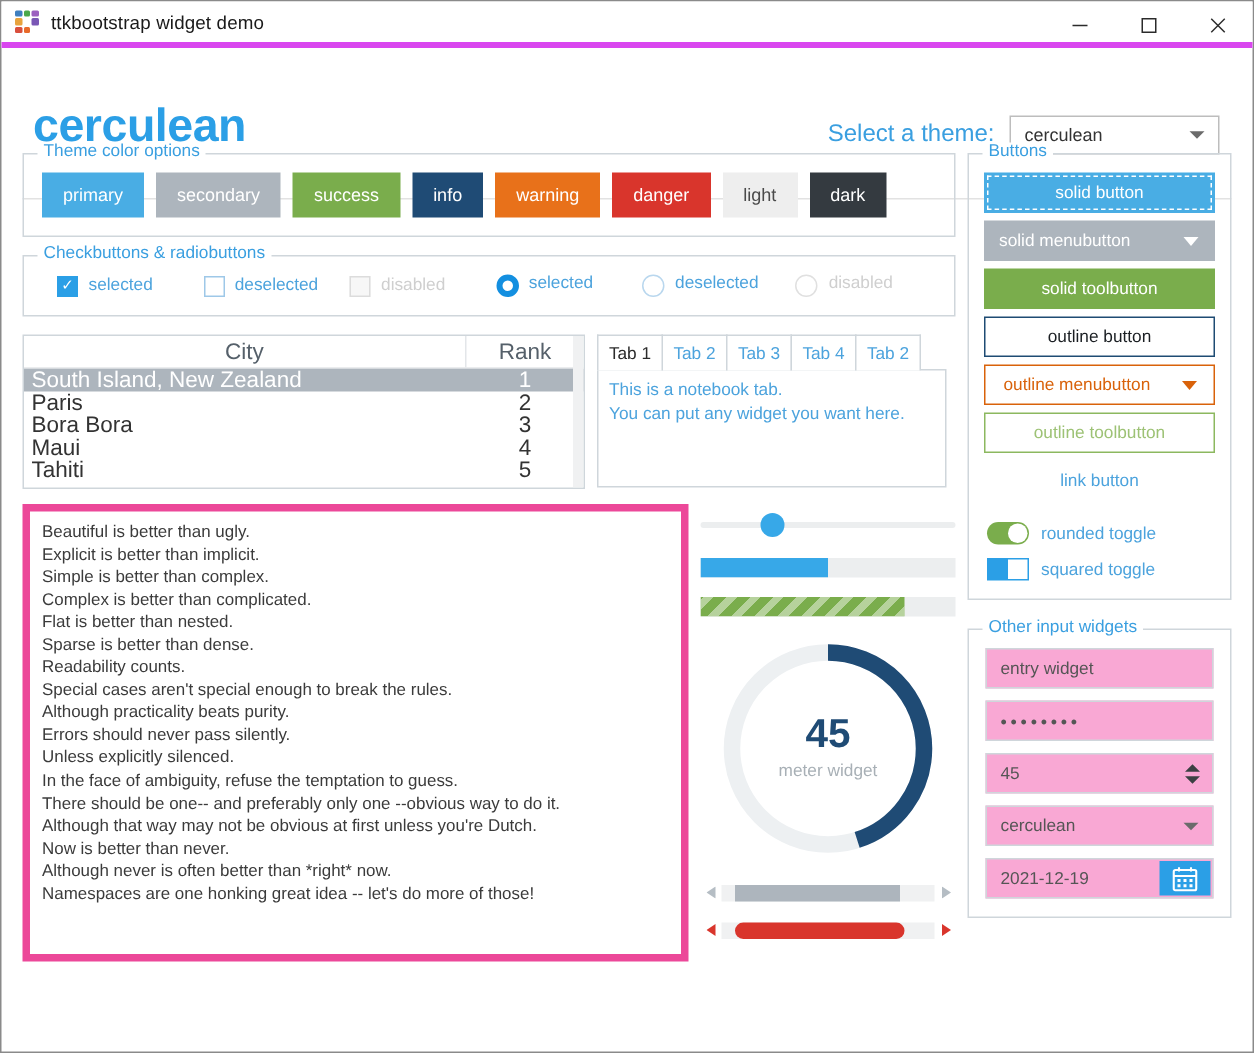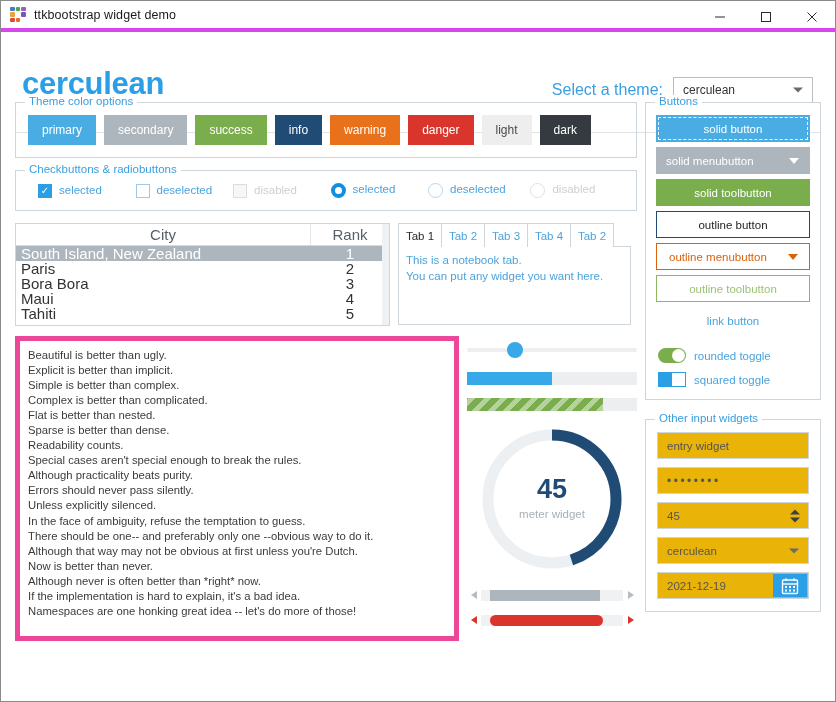--- a/index.html
+++ b/index.html
@@ -165,21 +165,21 @@
   .toggles { padding:2px 10px 12px 12px; display:flex; flex-direction:column; gap:9px; }
   .tog { display:flex; align-items:center; gap:8px; font-size:11.5px; color:#4ca3dd; }
   .tog-round { width:28px; height:15px; border-radius:8px; background:#7aad4c; position:relative; flex:none; }
   .tog-round::after { content:""; position:absolute; right:1px; top:1px; width:13px; height:13px;
                       border-radius:50%; background:#fff; }
   .tog-sq { width:28px; height:15px; background:#2b9fe6; position:relative; flex:none; }
   .tog-sq::after { content:""; position:absolute; right:1px; top:1px; width:13px; height:13px;
                    background:#fff; }
 
   .inputs { padding:12px 11px 12px 11px; display:flex; flex-direction:column; gap:8px; }
-  .ent { height:27px; border:1px solid #cfd6db; background:#eab308; display:flex; align-items:center;
+  .ent { height:27px; border:1px solid #cfd6db; background:#f9a8d4; display:flex; align-items:center;
          padding-left:9px; font-size:11.5px; color:#555; position:relative; }
   .ent .pw { letter-spacing:2.5px; color:#555; font-size:12px; }
   .spin-arrows { position:absolute; right:8px; top:50%; transform:translateY(-50%);
                  display:flex; flex-direction:column; gap:3px; }
   .spin-arrows i { width:0;height:0;border-left:5px solid transparent;border-right:5px solid transparent; display:block; }
   .spin-arrows i.up { border-bottom:5px solid #3c4043; }
   .spin-arrows i.dn { border-top:5px solid #3c4043; }
   .cal-btn { position:absolute; right:1px; top:1px; bottom:1px; width:34px; background:#2b9fe6;
              display:flex; align-items:center; justify-content:center; }
 </style>
@@ -336,21 +336,20 @@
           <div>Readability counts.</div>
           <div>Special cases aren't special enough to break the rules.</div>
           <div>Although practicality beats purity.</div>
           <div>Errors should never pass silently.</div>
           <div>Unless explicitly silenced.</div>
           <div>In the face of ambiguity, refuse the temptation to guess.</div>
           <div>There should be one-- and preferably only one --obvious way to do it.</div>
           <div>Although that way may not be obvious at first unless you're Dutch.</div>
           <div>Now is better than never.</div>
           <div>Although never is often better than *right* now.</div>
-          <div>If the implementation is hard to explain, it's a bad idea.</div>
           <div>Namespaces are one honking great idea -- let's do more of those!</div>
         </div>
 
         <div class="widgets">
           <div class="scale-wrap">
             <div class="scale-track"></div>
             <div class="scale-thumb" id="scaleThumb" style="left: calc(28% - 8px);"></div>
           </div>
 
           <div class="pbar">

